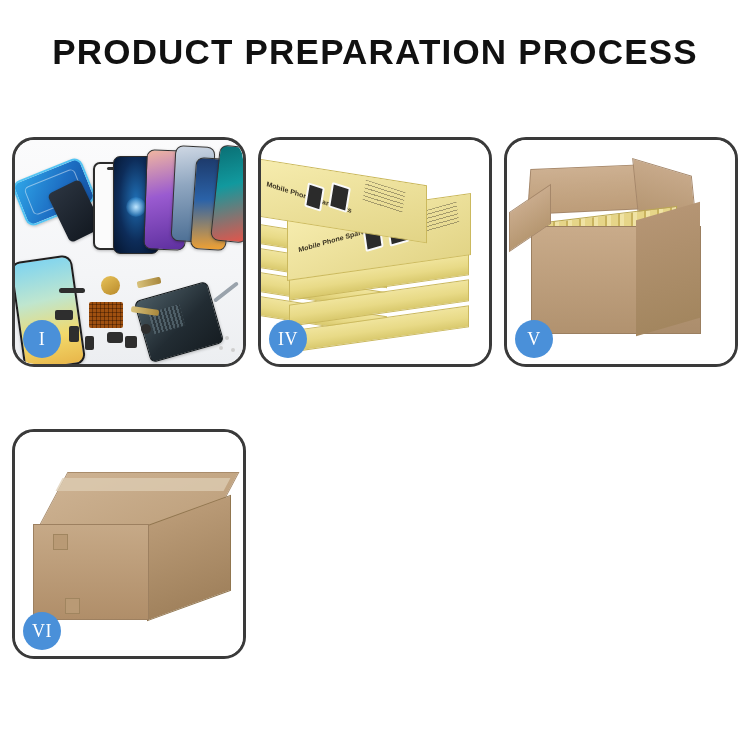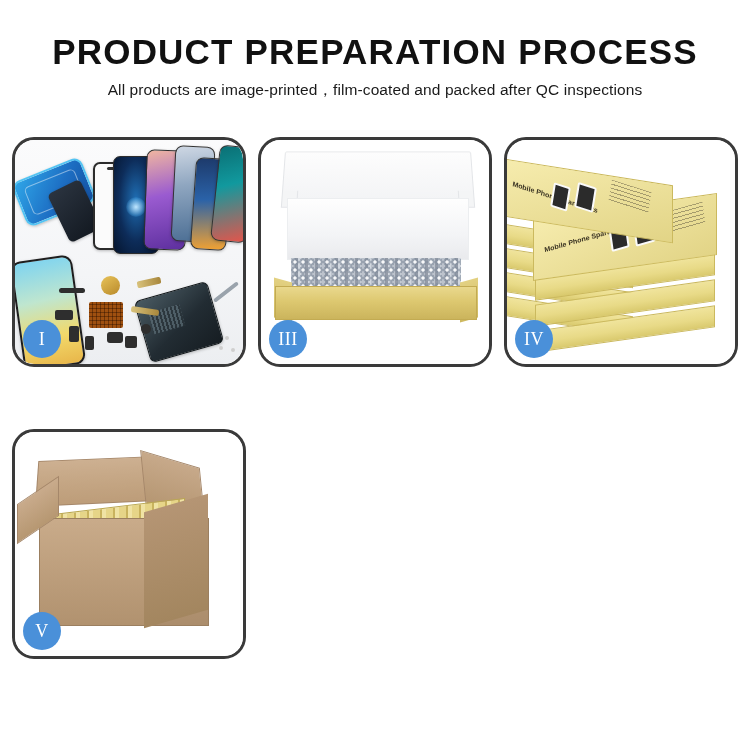--- a/index.html
+++ b/index.html
@@ -255,21 +255,20 @@
   .tape{position:absolute;background:rgba(222,206,180,.75);}
   .tab{position:absolute;background:#b99a75;border:1px solid #a0855f;}
 </style>
 </head>
 <body>
 
 <div class="page">
 
   <div class="header">
     <div class="title">PRODUCT PREPARATION PROCESS</div>
-    <div class="subtitle">All products are image-printed，film-coated and packed after QC inspections</div>
   </div>
 
   <div class="grid">
 
     <div class="panel p1">
       <div class="stage">
         <div class="ph a"></div>
         <div class="ph b"></div>
         <div class="ph white"></div>
         <div class="ph jelly"></div>
@@ -293,34 +292,20 @@
         <div class="chip" style="left:126px;top:184px;width:10px;height:10px;border-radius:50%;"></div>
         <div class="chip scr" style="left:210px;top:196px;"></div>
         <div class="chip scr" style="left:204px;top:206px;"></div>
         <div class="chip scr" style="left:216px;top:208px;"></div>
         <div class="chip" style="left:196px;top:150px;width:30px;height:4px;border-radius:2px;background:#9aa3ac;transform:rotate(-38deg);"></div>
       </div>
       <div class="badge">I</div>
     </div>
 
 
-    <div class="panel p3">
-      <div class="stage">
-        <div class="lid"></div>
-        <div class="foam"></div>
-        <div class="boxbody">
-          <div class="inner"></div>
-          <div class="innerbub"></div>
-          <div class="lflap"></div>
-          <div class="rflap"></div>
-          <div class="front"></div>
-        </div>
-      </div>
-      <div class="badge">III</div>
-    </div>
 
     <div class="panel p4">
       <div class="stage">
         <div class="stackwrap">
 
           <div class="sbox" style="left:-4px;top:166px;width:130px;height:20px;transform:skewY(9deg);"></div>
           <div class="sbox" style="left:-4px;top:142px;width:130px;height:20px;transform:skewY(9deg);"></div>
           <div class="sbox" style="left:-4px;top:118px;width:130px;height:20px;transform:skewY(9deg);"></div>
           <div class="sbox" style="left:-4px;top:94px;width:130px;height:20px;transform:skewY(9deg);"></div>
 
@@ -356,15 +341,28 @@
         <div class="contents"></div>
         <div class="carton">
           <div class="face"></div>
           <div class="side"></div>
         </div>
         <div class="flapLeft"></div>
       </div>
       <div class="badge">V</div>
     </div>
 
+    <div class="panel p6">
+      <div class="stage">
+        <div class="sealed">
+          <div class="topface"></div>
+          <div class="sideface"></div>
+          <div class="frontface"></div>
+          <div class="tape" style="left:26px;top:6px;width:168px;height:13px;transform:skewX(-28deg);"></div>
+          <div class="tab" style="left:20px;top:62px;width:15px;height:16px;"></div>
+          <div class="tab" style="left:32px;top:126px;width:15px;height:16px;"></div>
+        </div>
+      </div>
+      <div class="badge">VI</div>
+    </div>
 
   </div>
 </div>
 
 </body></html>

